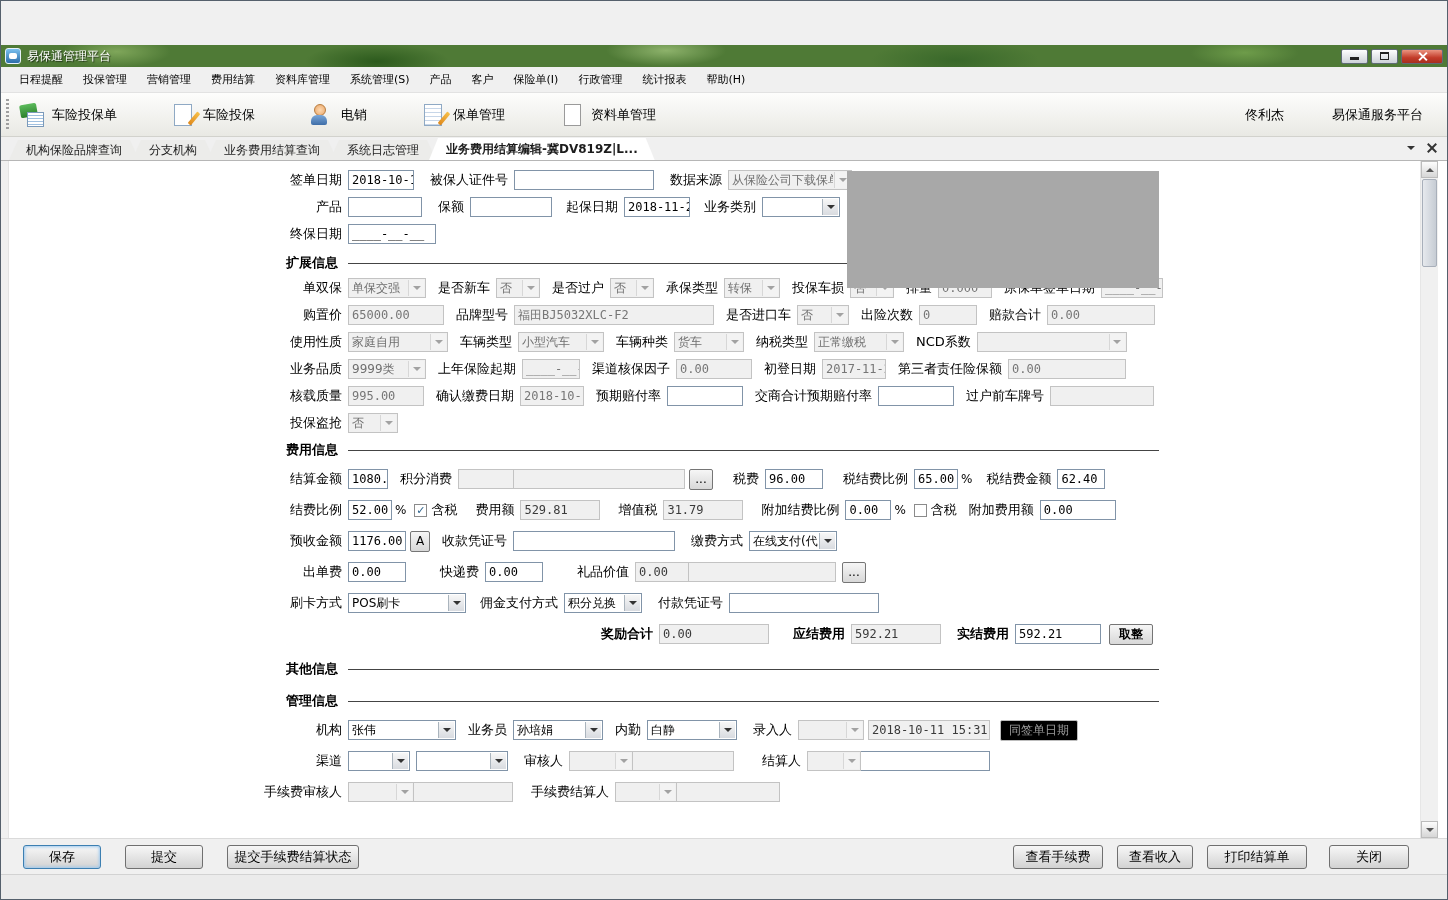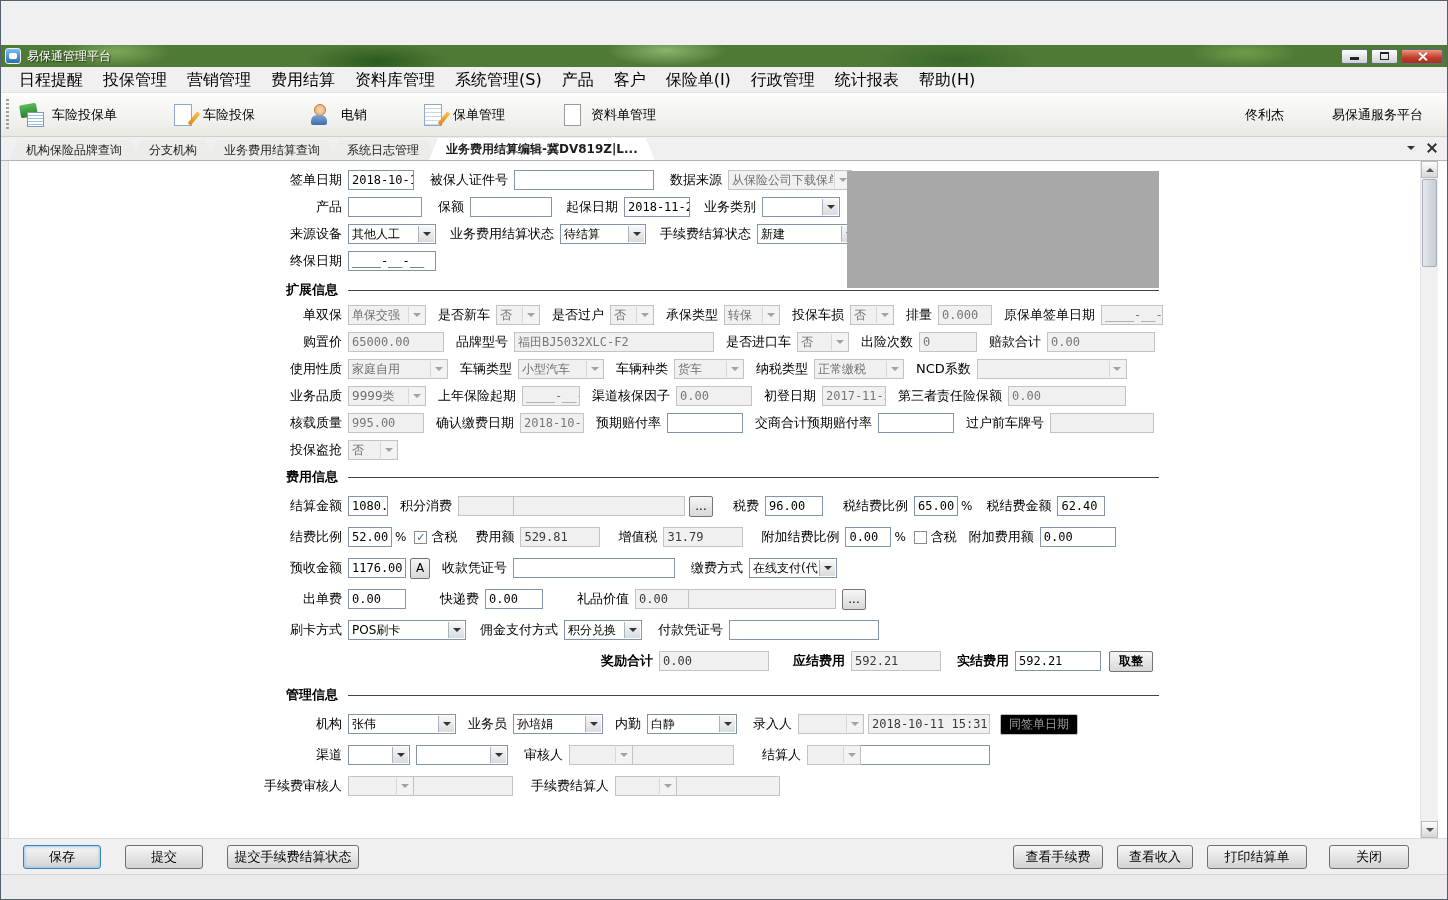--- a/index.html
+++ b/index.html
@@ -23,21 +23,21 @@
   .win-btn.close{width:42px;background:linear-gradient(#eb9480,#c23b29 60%,#a72f1f);}
   .g-min{width:9px;height:3px;background:#222;margin-top:5px;}
   .g-max{width:9px;height:8px;border:1px solid #222;border-top-width:2px;box-sizing:border-box;}
   .g-close{position:relative;width:11px;height:9px;}
   .g-close::before,.g-close::after{content:"";position:absolute;left:5px;top:-1px;width:2px;height:11px;background:#fff;}
   .g-close::before{transform:rotate(45deg);}
   .g-close::after{transform:rotate(-45deg);}
 
   
   .menubar{height:25px;flex:none;background:#f0f0f0;display:flex;align-items:center;padding-left:8px;border-bottom:1px solid #e2e2e2;}
-  .menu-item{padding:0 10px;line-height:25px;font-size:16px;}
+  .menu-item{padding:0 10px;line-height:25px;font-size:11px;}
 
   
   .toolbar{height:43px;flex:none;display:flex;align-items:center;background:linear-gradient(#fdfdfc,#e9e9e4);border-bottom:1px solid #d2d2cd;padding:0 2px;}
   .grip{flex:none;width:3px;height:32px;margin:0 5px 0 3px;background-image:repeating-linear-gradient(180deg,#9f9f9f 0 2px,rgba(0,0,0,0) 2px 4px);}
   .tbtns{display:flex;align-items:center;gap:36px;}
   .tbtn{display:flex;align-items:center;gap:6px;padding:4px 12px 4px 6px;font-size:13px;}
   .ticon{width:26px;height:24px;position:relative;display:inline-block;flex:none;}
   [data-name="car-policy-doc-icon"]::before{content:"";position:absolute;left:0;top:1px;width:17px;height:13px;border-radius:2px;background:linear-gradient(#5cbb5c,#2a7f2a);transform:rotate(-10deg);}
   [data-name="car-policy-doc-icon"]::after{content:"";position:absolute;left:7px;top:9px;width:15px;height:13px;background:repeating-linear-gradient(180deg,#fff 0 2px,#9fc0e0 2px 3px);border:1px solid #7b9aba;}
   [data-name="car-insure-icon"]::before,[data-name="policy-manage-icon"]::before{content:"";position:absolute;left:3px;top:1px;width:16px;height:20px;background:#fff;border:1px solid #8fa9c4;}
@@ -219,37 +219,20 @@
             <div class="tb" data-name="coverage-input" style="width: 82px;"></div>
             <span class="lbl" data-name="start-date-label" style="margin-left: 14px;">起保日期</span>
             <div class="tb" data-name="start-date-input" style="width: 66px;">2018-11-24</div>
             <span class="lbl" data-name="business-class-label" style="margin-left: 14px;">业务类别</span>
             <div class="dd" data-name="business-class-select" style="width: 78px;">
               <span class="val" data-name="business-class-select-value"></span>
               <span class="arr" data-name="dropdown-arrow-icon"></span>
             </div>
           </div>
           <div class="row" data-name="form-row">
-            <span class="lbl fl" data-name="source-device-label">来源设备</span>
-            <div class="dd" data-name="source-device-select" style="width: 88px;">
-              <span class="val" data-name="source-device-select-value">其他人工</span>
-              <span class="arr" data-name="dropdown-arrow-icon"></span>
-            </div>
-            <span class="lbl" data-name="fee-settle-status-label" style="margin-left: 14px;">业务费用结算状态</span>
-            <div class="dd" data-name="fee-settle-status-select" style="width: 86px;">
-              <span class="val" data-name="fee-settle-status-select-value">待结算</span>
-              <span class="arr" data-name="dropdown-arrow-icon"></span>
-            </div>
-            <span class="lbl" data-name="commission-status-label" style="margin-left: 14px;">手续费结算状态</span>
-            <div class="dd" data-name="commission-status-select" style="width: 102px;">
-              <span class="val" data-name="commission-status-select-value">新建</span>
-              <span class="arr" data-name="dropdown-arrow-icon"></span>
-            </div>
-          </div>
-          <div class="row" data-name="form-row">
             <span class="lbl fl" data-name="end-date-label">终保日期</span>
             <div class="tb" data-name="end-date-input" style="width: 88px;">____-__-__</div>
           </div>
         </div>
         <div class="sec sec1" data-name="section-extended">
           <div class="sec-head" data-name="section-extended-header">
             <span class="sec-title" data-name="section-title">扩展信息</span>
             <span class="sec-line" data-name="section-divider"></span>
           </div>
           <div class="row" data-name="form-row">
@@ -442,20 +425,24 @@
             <span class="lbl b" data-name="reward-total-label" style="margin-left: 364px;">奖励合计</span>
             <div class="tb ro" data-name="reward-total-input" style="width: 110px;">0.00</div>
             <span class="lbl b" data-name="payable-fee-label" style="margin-left: 24px;">应结费用</span>
             <div class="tb ro" data-name="payable-fee-input" style="width: 90px;">592.21</div>
             <span class="lbl b" data-name="actual-fee-label" style="margin-left: 16px;">实结费用</span>
             <div class="tb" data-name="actual-fee-input" style="width: 86px;">592.21</div>
             <button class="sbtn b" data-name="round-button" style="width: 44px; margin-left: 8px;">取整</button>
           </div>
         </div>
         <div class="sec sec3" data-name="section-other">
+          <div class="sec-head" data-name="section-other-header">
+            <span class="sec-title" data-name="section-title">其他信息</span>
+            <span class="sec-line" data-name="section-divider"></span>
+          </div>
         </div>
         <div class="sec sec4" data-name="section-management">
           <div class="sec-head" data-name="section-management-header">
             <span class="sec-title" data-name="section-title">管理信息</span>
             <span class="sec-line" data-name="section-divider"></span>
           </div>
           <div class="row" data-name="form-row">
             <span class="lbl fl" data-name="org-label">机构</span>
             <div class="dd" data-name="org-select" style="width: 108px;">
               <span class="val" data-name="org-select-value">张伟</span>

